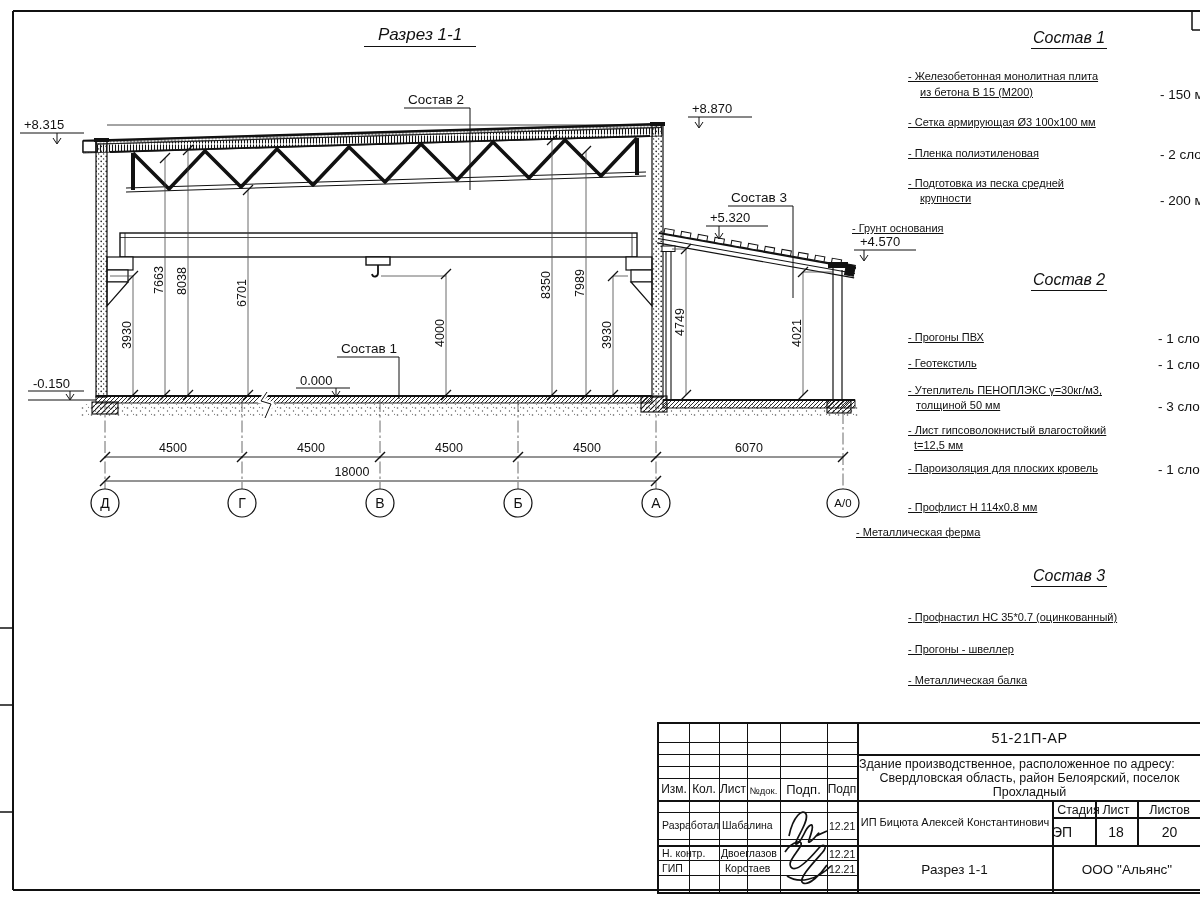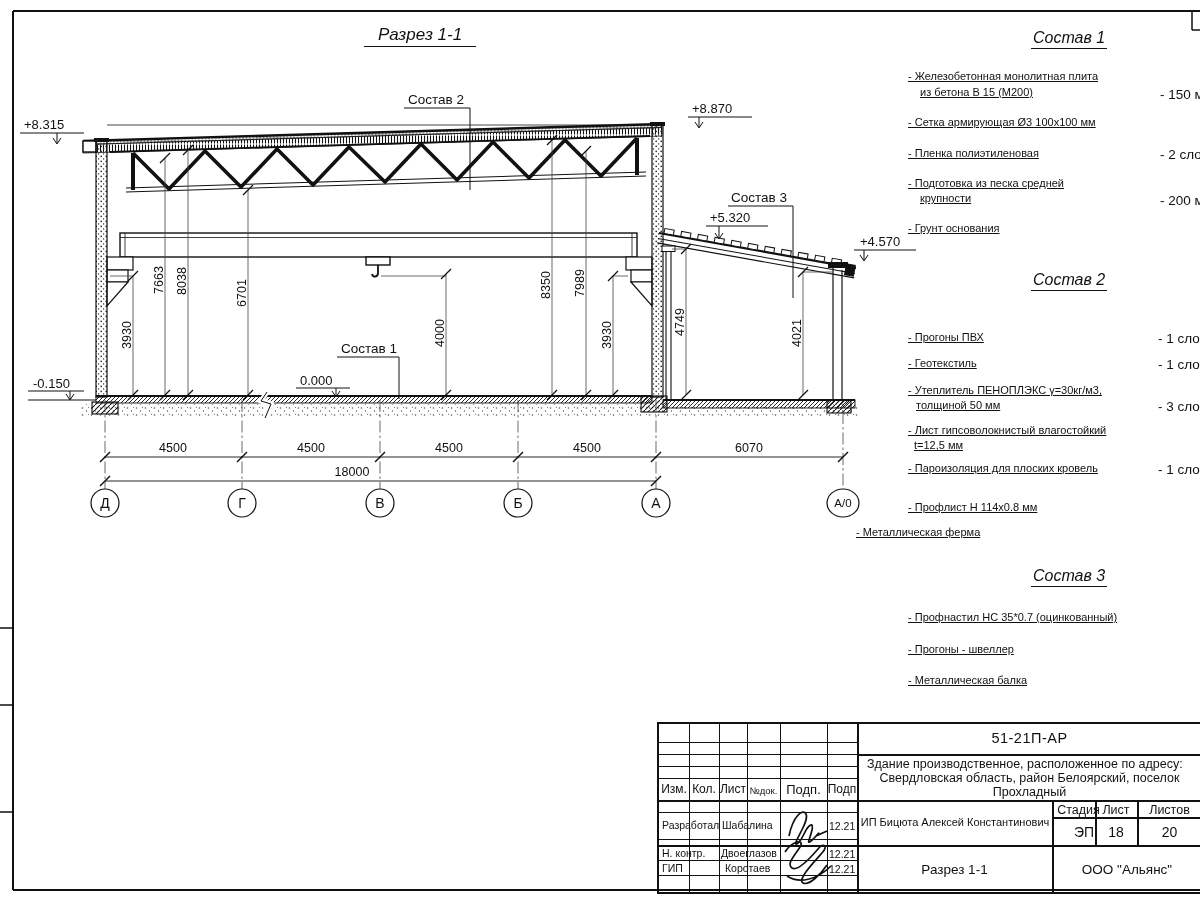--- a/index.html
+++ b/index.html
@@ -320,21 +320,21 @@
   <div class="comp-h" style="left:1031px;top:29px">Состав 1</div>
   <div class="li" style="left:908px;top:70px">- Железобетонная  монолитная плита</div>
   <div class="li" style="left:920px;top:86px">из бетона В 15 (М200)</div>
   <div class="val" style="left:1160px;top:87px">- 150 мм</div>
   <div class="li" style="left:908px;top:116px">- Сетка армирующая Ø3 100х100 мм</div>
   <div class="li" style="left:908px;top:147px">- Пленка полиэтиленовая</div>
   <div class="val" style="left:1160px;top:147px">- 2 слоя</div>
   <div class="li" style="left:908px;top:177px">- Подготовка из песка средней</div>
   <div class="li" style="left:920px;top:192px">крупности</div>
   <div class="val" style="left:1160px;top:193px">- 200 мм</div>
-  <div class="li" style="left:908px;top:222px">- Грунт основания</div>
+  <div class="li" style="left:852px;top:222px">- Грунт основания</div>
 </div>
 
 <div>
   <div class="comp-h" style="left:1031px;top:271px">Состав 2</div>
   <div class="li" style="left:908px;top:331px">- Прогоны ПВХ</div>
   <div class="val" style="left:1158px;top:331px">- 1 слой</div>
   <div class="li" style="left:908px;top:357px">- Геотекстиль</div>
   <div class="val" style="left:1158px;top:357px">- 1 слой</div>
   <div class="li" style="left:908px;top:384px">- Утеплитель ПЕНОПЛЭКС γ=30кг/м3,</div>
   <div class="li" style="left:916px;top:399px">толщиной 50 мм</div>
@@ -399,25 +399,25 @@
   <div class="tb" style="left:170px;top:139px;font-size:10.5px">12.21</div>
 
   <svg class="abs" style="left:122px;top:80px" width="50" height="42">
     <path d="M8 32 C12 12 22 4 25 10 C28 16 18 30 15 38 C13 43 19 39 23 30 C27 21 33 17 31 26 C29 35 25 41 30 37 C36 32 39 26 37 31 L46 27" fill="none" stroke="#111" stroke-width="1.7"></path>
   </svg>
   <svg class="abs" style="left:118px;top:112px" width="58" height="54">
     <path d="M8 16 C16 4 28 3 23 11 C18 19 9 28 15 32 C21 36 35 20 41 13 C46 7 52 9 45 17 C36 27 20 44 26 47 C32 50 44 38 50 29 M10 40 C22 48 40 44 54 30" fill="none" stroke="#111" stroke-width="1.7"></path>
   </svg>
 
   <div class="tb ctr" style="left:198px;top:6px;width:345px;font-size:14.5px;letter-spacing:.5px">51-21П-АР</div>
-  <div class="tb ctr" style="left:208px;top:33px;width:304px;font-size:12.5px">Здание производственное, расположенное по адресу:</div>
+  <div class="tb ctr" style="left:200px;top:33px;width:304px;font-size:12.5px">Здание производственное, расположенное по адресу:</div>
   <div class="tb ctr" style="left:200px;top:47px;width:341px;font-size:12.5px">Свердловская область, район Белоярский, поселок</div>
   <div class="tb ctr" style="left:200px;top:61px;width:341px;font-size:12.5px">Прохладный</div>
   <div class="tb ctr" style="left:200px;top:92px;width:192px;font-size:11px;">ИП Бицюта Алексей Константинович</div>
   <div class="tb ctr" style="left:393px;top:79px;width:53px;font-size:12.5px">Стадия</div>
   <div class="tb ctr" style="left:436px;top:79px;width:42px;font-size:12.5px">Лист</div>
   <div class="tb ctr" style="left:478px;top:79px;width:65px;font-size:12.5px">Листов</div>
-  <div class="tb ctr" style="left:393px;top:100px;width:64px;font-size:14px">ЭП</div>
+  <div class="tb ctr" style="left:393px;top:100px;width:19px;font-size:14px">ЭП</div>
   <div class="tb ctr" style="left:436px;top:100px;width:42px;font-size:14px">18</div>
   <div class="tb ctr" style="left:478px;top:100px;width:65px;font-size:14px">20</div>
   <div class="tb ctr" style="left:198px;top:138px;width:195px;font-size:13.5px">Разрез 1-1</div>
   <div class="tb ctr" style="left:393px;top:138px;width:150px;font-size:13.5px">ООО "Альянс"</div>
 </div>
 
 </body></html>

